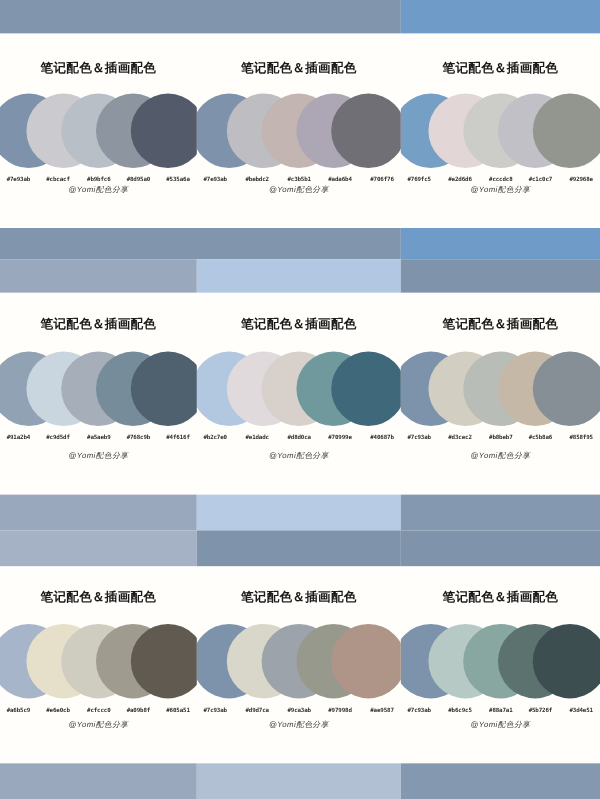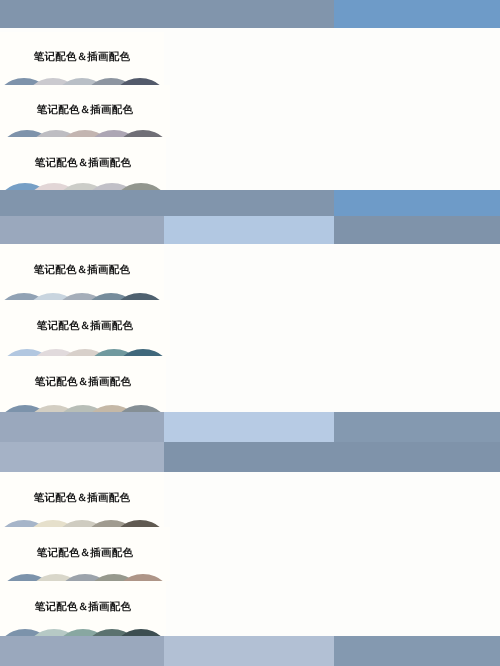--- a/index.html
+++ b/index.html
@@ -9,21 +9,21 @@
     background:#ffffff;
     position:relative;
   }
   #stage{position:relative;width:500px;height:666px;overflow:hidden;background:#fdfdfb;}
 
   
   .bg-layer{position:absolute;left:0;top:0;width:500px;height:666px;z-index:0;}
   .band{position:absolute;}
 
   
-  .row{position:absolute;left:0;width:500px;z-index:2;display:flex;flex-direction:column;}
+  .row{position:absolute;left:0;width:500px;z-index:2;display:flex;}
   .card{
     position:relative;
     background:#fffefa;
     height:100%;
     overflow:hidden;
     box-sizing:border-box;
   }
   .card-title{
     position:absolute;left:0;right:0;
     text-align:center;

